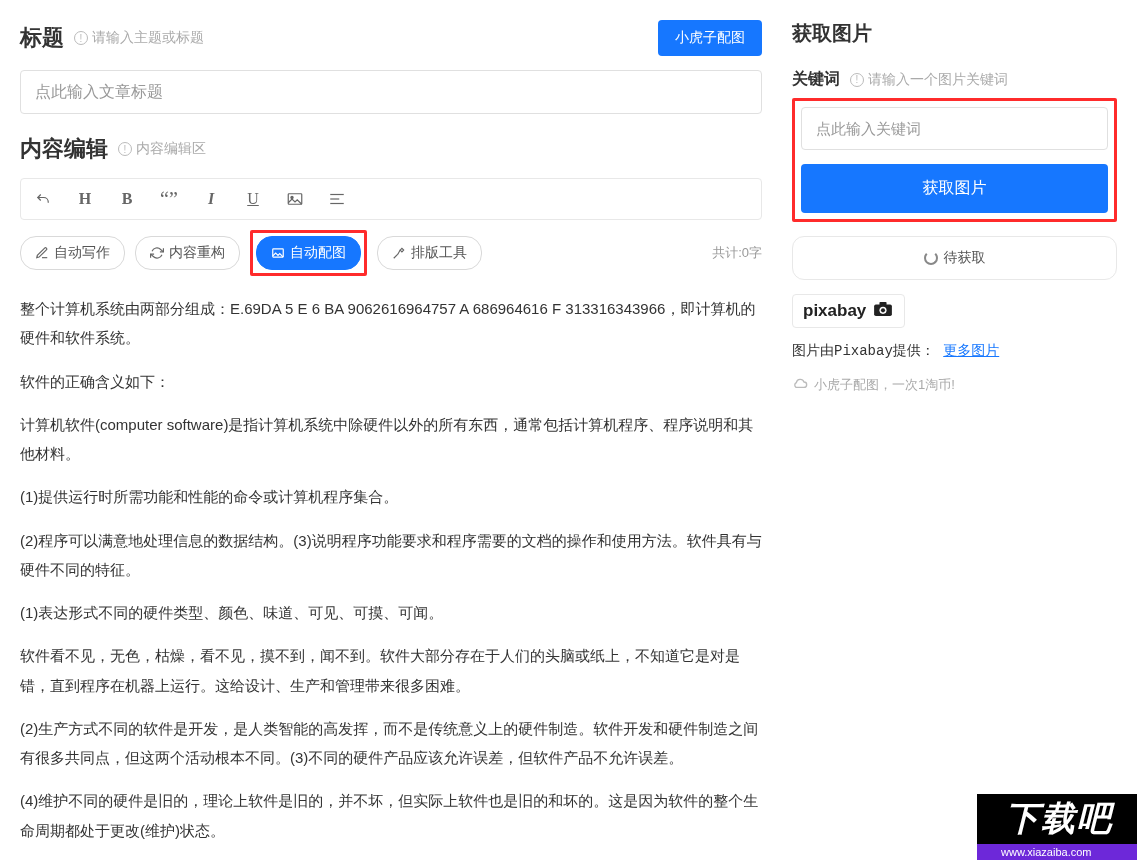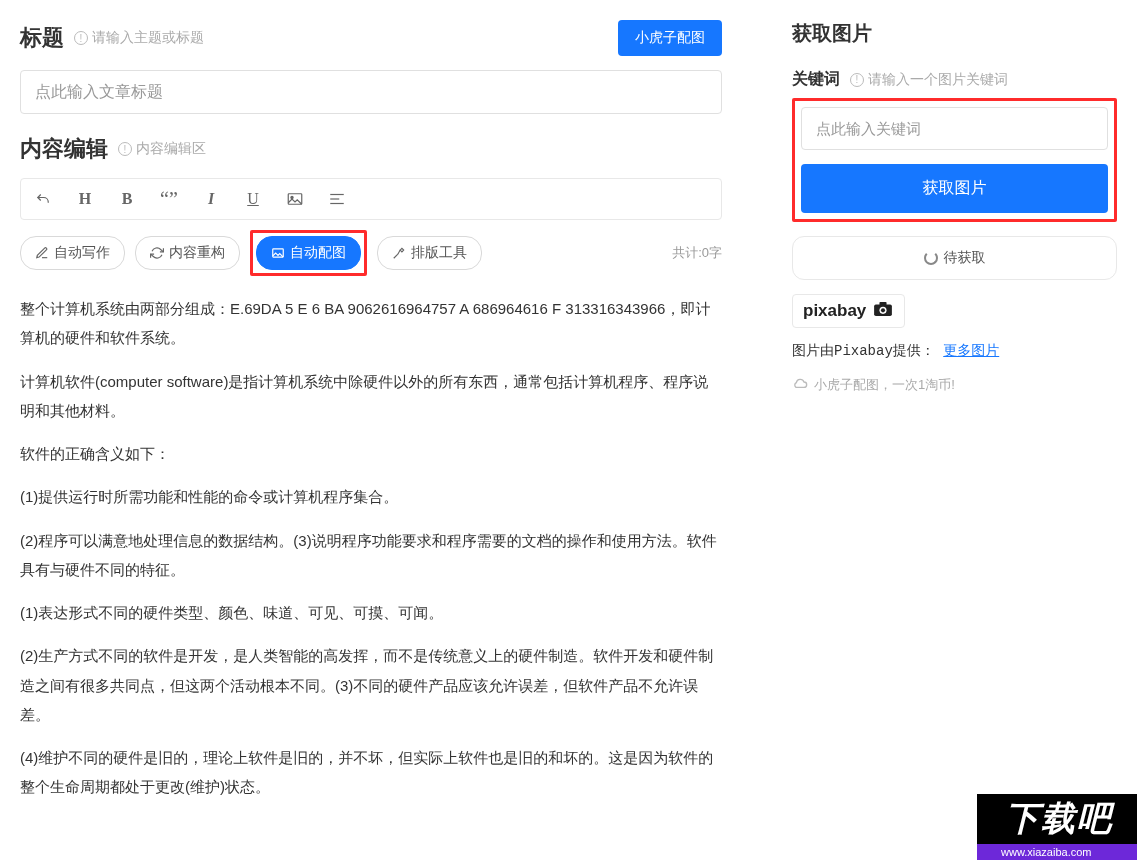--- a/index.html
+++ b/index.html
@@ -1,17 +1,17 @@
 <!DOCTYPE html>
 <html><head>
 <meta charset="utf-8">
 <style>
 * { margin: 0; padding: 0; box-sizing: border-box; }
 body { font-family: "Microsoft YaHei", "PingFang SC", Arial, sans-serif; background: #fff; color: #333; font-size: 14px; }
-.container { display: flex; width: 1137px; height: 860px; gap: 40px; }
+.container { display: flex; width: 1137px; height: 860px; }
 .main-col { flex: 1; padding: 20px 20px 0 20px; min-width: 0; }
 .side-col { width: 355px; padding: 20px 20px 0 10px; }
 
 .section-header { display: flex; align-items: center; margin-bottom: 14px; }
 .section-title { font-size: 22px; font-weight: 700; color: #333; }
 .section-hint { margin-left: 10px; font-size: 14px; color: #aaa; display: inline-flex; align-items: center; }
 .hint-circle { display: inline-flex; width: 14px; height: 14px; border: 1px solid #bbb; border-radius: 50%; font-size: 10px; color: #bbb; align-items: center; justify-content: center; margin-right: 4px; }
 .spacer { flex: 1; }
 
 .btn { display: inline-flex; align-items: center; justify-content: center; border-radius: 4px; cursor: pointer; font-size: 14px; padding: 8px 16px; border: 1px solid transparent; }
@@ -157,25 +157,26 @@
           </span>
         <span>排版工具</span>
       </button>
       <span class="spacer"></span>
       <span class="word-count">共计:0字</span>
     </div>
 
     
     <div class="content-body" id="content-body">
         <p>整个计算机系统由两部分组成：E.69DA 5 E 6 BA 9062616964757 A 686964616 F 313316343966，即计算机的硬件和软件系统。</p>
+        <p>软件的正确含义如下：</p>
         <p>计算机软件(computer software)是指计算机系统中除硬件以外的所有东西，通常包括计算机程序、程序说明和其他材料。</p>
-        <p>软件的正确含义如下：</p>
         <p>(1)提供运行时所需功能和性能的命令或计算机程序集合。</p>
         <p>(2)程序可以满意地处理信息的数据结构。(3)说明程序功能要求和程序需要的文档的操作和使用方法。软件具有与硬件不同的特征。</p>
         <p>(1)表达形式不同的硬件类型、颜色、味道、可见、可摸、可闻。</p>
+        <p>软件看不见，无色，枯燥，看不见，摸不到，闻不到。软件大部分存在于人们的头脑或纸上，不知道它是对是错，直到程序在机器上运行。这给设计、生产和管理带来很多困难。</p>
         <p>(2)生产方式不同的软件是开发，是人类智能的高发挥，而不是传统意义上的硬件制造。软件开发和硬件制造之间有很多共同点，但这两个活动根本不同。(3)不同的硬件产品应该允许误差，但软件产品不允许误差。</p>
         <p>(4)维护不同的硬件是旧的，理论上软件是旧的，并不坏，但实际上软件也是旧的和坏的。这是因为软件的整个生命周期都处于更改(维护)状态。</p>
       </div>
 
   </div>
 
   <div class="side-col">
     <div class="side-section-title">获取图片</div>
 
     <div class="kw-label-row">

